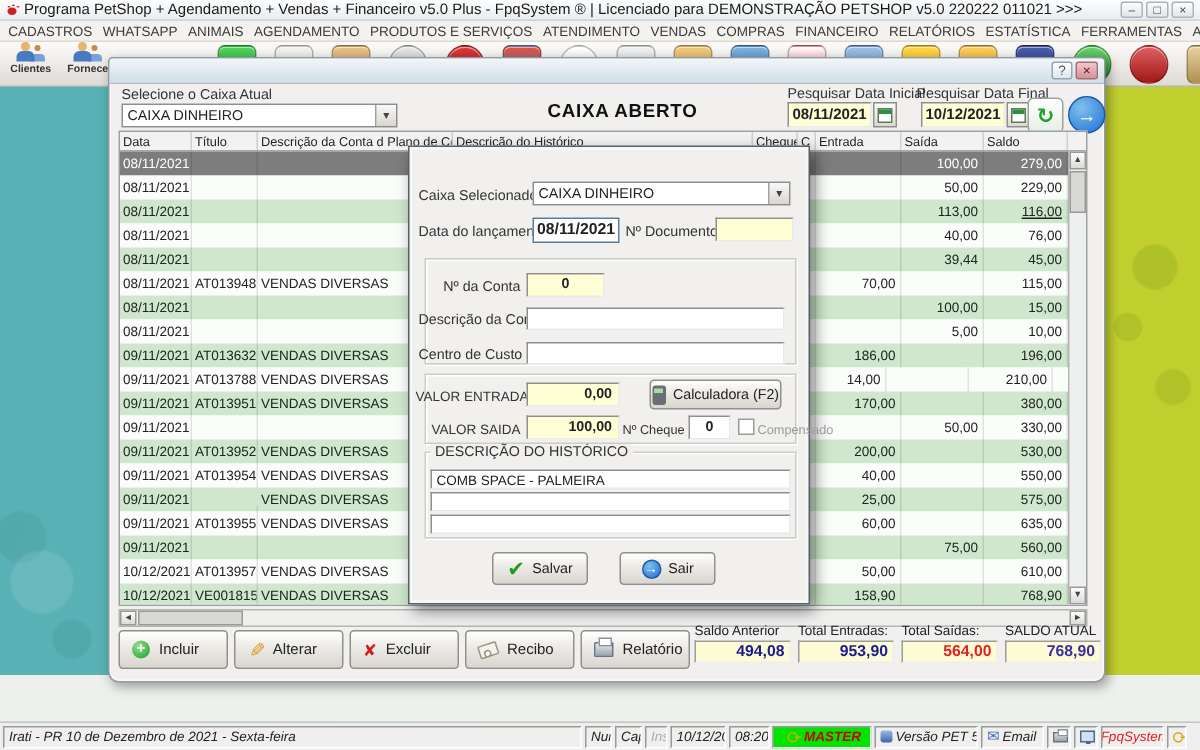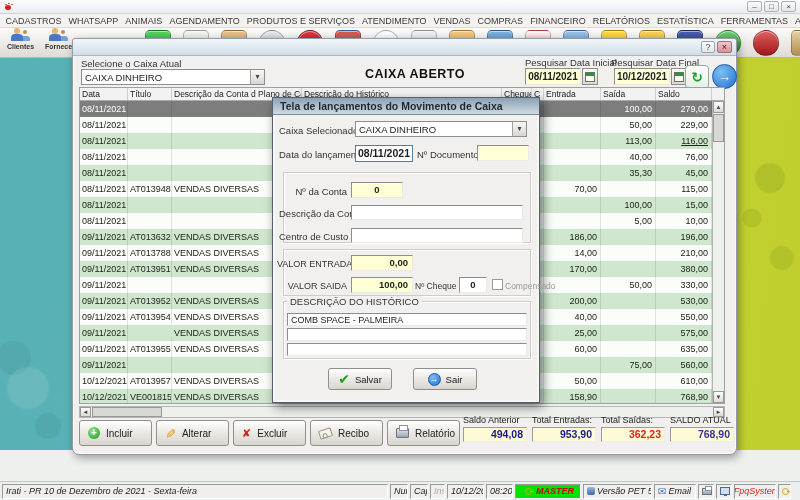--- a/index.html
+++ b/index.html
@@ -183,20 +183,21 @@
   .sb-ic-monitor { width:10px; height:8px; background:#cfe0f0; border:1px solid #4a6a90; position:relative; }
   .sb-ic-monitor::after { content:""; position:absolute; left:3px; bottom:-2px; width:3px; height:2px; background:#4a6a90; }
 </style>
 </head>
 <body>
 
 <div id="screen">
 
   <div class="titlebar">
     <span class="paw-icon"></span>
+    <span class="titlebar-text">Programa PetShop + Agendamento + Vendas + Financeiro v5.0 Plus - FpqSystem ® | Licenciado para  DEMONSTRAÇÃO PETSHOP v5.0 220222 011021 &gt;&gt;&gt;</span>
     <span class="win-controls">
       <span class="win-btn">–</span>
       <span class="win-btn">□</span>
       <span class="win-btn">×</span>
     </span>
   </div>
 
   <div class="menubar" id="menubar">
       <div class="menu-item">
         <span>CADASTROS</span>
@@ -361,21 +362,21 @@
             <div class="tc num" style="width: 56px;">76,00</div>
           </div>
           <div class="trow g">
             <div class="tc" style="width: 48px;">08/11/2021</div>
             <div class="tc" style="width: 44px;"></div>
             <div class="tc" style="width: 130px;"></div>
             <div class="tc" style="width: 200px;"></div>
             <div class="tc" style="width: 30px;"></div>
             <div class="tc" style="width: 12px;"></div>
             <div class="tc num" style="width: 57px;"></div>
-            <div class="tc num" style="width: 55px;">35,30</div>
+            <div class="tc num" style="width: 55px;">39,44</div>
             <div class="tc num" style="width: 56px;">45,00</div>
           </div>
           <div class="trow w">
             <div class="tc" style="width: 48px;">08/11/2021</div>
             <div class="tc" style="width: 44px;">AT013948</div>
             <div class="tc" style="width: 130px;">VENDAS DIVERSAS</div>
             <div class="tc" style="width: 200px;"></div>
             <div class="tc" style="width: 30px;"></div>
             <div class="tc" style="width: 12px;"></div>
             <div class="tc num" style="width: 57px;">70,00</div>
@@ -415,21 +416,21 @@
             <div class="tc num" style="width: 55px;"></div>
             <div class="tc num" style="width: 56px;">196,00</div>
           </div>
           <div class="trow w">
             <div class="tc" style="width: 48px;">09/11/2021</div>
             <div class="tc" style="width: 44px;">AT013788</div>
             <div class="tc" style="width: 130px;">VENDAS DIVERSAS</div>
             <div class="tc" style="width: 200px;"></div>
             <div class="tc" style="width: 30px;"></div>
             <div class="tc" style="width: 12px;"></div>
-            <div class="tc num" style="width: 57px;">14,00</div>
+            <div class="tc num" style="width: 47px;">14,00</div>
             <div class="tc num" style="width: 55px;"></div>
             <div class="tc num" style="width: 56px;">210,00</div>
           </div>
           <div class="trow g">
             <div class="tc" style="width: 48px;">09/11/2021</div>
             <div class="tc" style="width: 44px;">AT013951</div>
             <div class="tc" style="width: 130px;">VENDAS DIVERSAS</div>
             <div class="tc" style="width: 200px;"></div>
             <div class="tc" style="width: 30px;"></div>
             <div class="tc" style="width: 12px;"></div>
@@ -564,33 +565,30 @@
         <div class="total-block" style="left: 390px; top: 376px; position: absolute;">
           <div class="total-label">Saldo Anterior</div>
           <div class="total-field navy">494,08</div>
         </div>
         <div class="total-block" style="left: 459px; top: 376px; position: absolute;">
           <div class="total-label">Total Entradas:</div>
           <div class="total-field navy">953,90</div>
         </div>
         <div class="total-block" style="left: 528px; top: 376px; position: absolute;">
           <div class="total-label">Total Saídas:</div>
-          <div class="total-field red">362,23</div>
+          <div class="total-field red">564,00</div>
         </div>
         <div class="total-block" style="left: 597px; top: 376px; position: absolute;">
           <div class="total-label">SALDO ATUAL</div>
           <div class="total-field violet">768,90</div>
         </div>
       </div>
   </div>
 
   <div class="modal">
-    <div class="modal-title">
-      <span class="modal-title-text">Tela de lançamentos do Movimento de Caixa</span>
-    </div>
 
     <div class="m-label" style="left:6px;top:27px;width:72px">Caixa Selecionado</div>
     <div class="combo" style="left:82px;top:23px;width:172px;height:16px">
       <span class="combo-text">CAIXA DINHEIRO</span>
       <span class="combo-btn">▾</span>
     </div>
 
     <div class="m-label" style="left:6px;top:51px;width:72px">Data do lançamento</div>
     <div class="date-strong" style="left:82px;top:47px;width:58px;height:17px">08/11/2021</div>
     <div class="m-label" style="left:144px;top:51px;width:58px;text-align:left">Nº Documento</div>
@@ -600,20 +598,24 @@
     <div class="m-label" style="left:10px;top:88px;width:64px">Nº da Conta</div>
     <div class="m-field yellow bold center" style="left:78px;top:84px;width:52px;height:16px">0</div>
     <div class="m-label" style="left:6px;top:110px;width:68px">Descrição da Conta</div>
     <div class="m-field" style="left:78px;top:107px;width:172px;height:15px"></div>
     <div class="m-label" style="left:6px;top:133px;width:68px">Centro de Custo</div>
     <div class="m-field" style="left:78px;top:130px;width:172px;height:15px"></div>
 
     <div class="group" style="left:10px;top:151px;width:248px;height:47px"></div>
     <div class="m-label" style="left:4px;top:161px;width:70px;font-size:9px">VALOR ENTRADA</div>
     <div class="m-field yellow bold right" style="left:78px;top:157px;width:62px;height:16px">0,00</div>
+    <div class="m-btn btn3d" style="left:160px;top:155px;width:88px;height:20px">
+      <span class="calcic"></span>
+      <span>Calculadora  (F2)</span>
+    </div>
     <div class="m-label" style="left:4px;top:183px;width:70px;font-size:9px">VALOR SAIDA</div>
     <div class="m-field yellow bold right" style="left:78px;top:179px;width:62px;height:16px">100,00</div>
     <div class="m-label" style="left:142px;top:183px;width:42px;font-size:8.5px;text-align:left">Nº Cheque</div>
     <div class="m-field bold center" style="left:186px;top:179px;width:28px;height:16px">0</div>
     <div class="checkbox" style="left:219px;top:181px"></div>
     <div class="cb-label" style="left:232px;top:183px">Compensado</div>
 
     <div class="group" style="left:10px;top:203px;width:248px;height:58px"></div>
     <div class="hist-label" style="left:14px;top:198px">DESCRIÇÃO DO HISTÓRICO</div>
     <div id="histlines">

